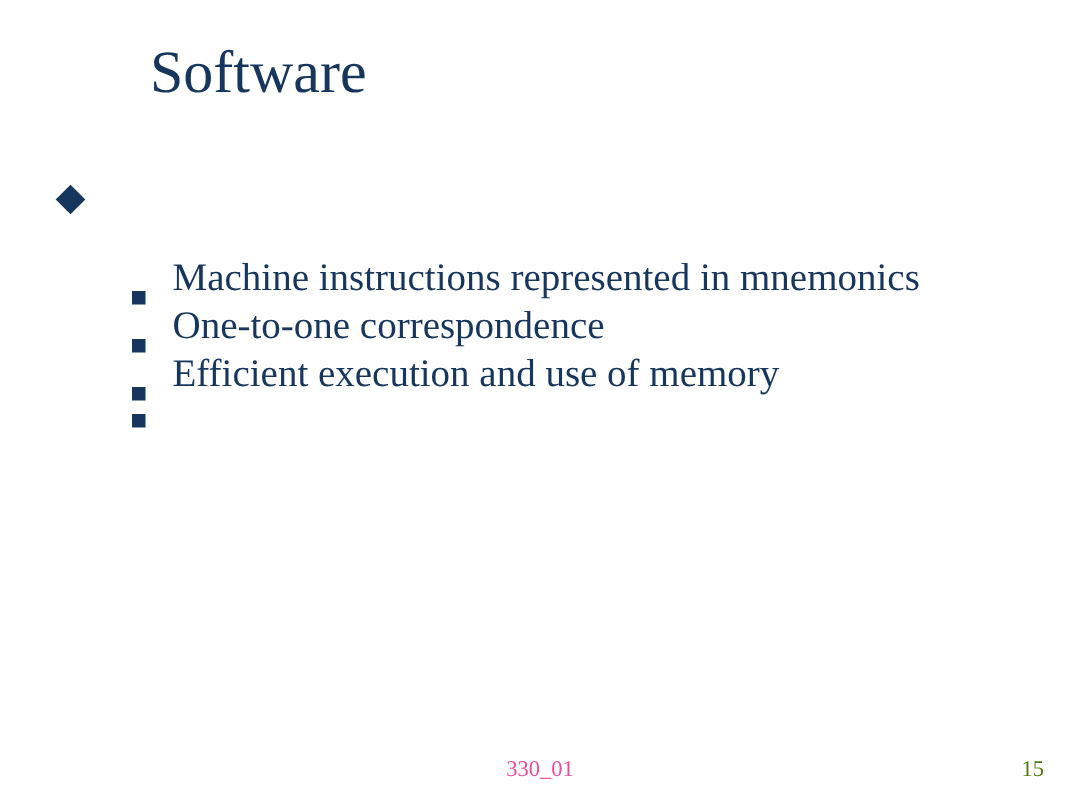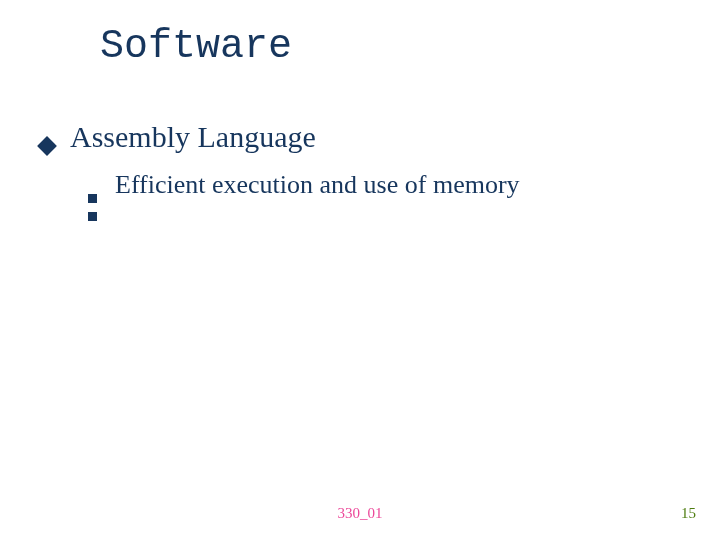--- a/index.html
+++ b/index.html
@@ -15,21 +15,20 @@
       position: relative;
       overflow: hidden;
     }
     .slide-title {
       position: absolute;
       top: 24px;
       left: 100px;
       font-size: 40px;
       color: #17365d;
       font-weight: normal;
-      font-family: Liberation Mono, monospace;
     }
     .topic-row {
       position: absolute;
       top: 120px;
       left: 40px;
       display: flex;
       align-items: baseline;
     }
     .diamond-bullet {
       width: 14px;
@@ -84,24 +83,31 @@
       color: #4d7c0f;
     }
   </style>
 </head>
 <body>
 
 <h1 class="slide-title">Software</h1>
 
 <div class="topic-row">
   <span class="diamond-bullet"></span>
-  <span class="topic-text">Assembly Language</span>
 </div>
 
 <div class="sub-list">
+  <div class="sub-item">
+    <span class="square-bullet"></span>
+    <span class="sub-text">Machine instructions represented in mnemonics</span>
+  </div>
+  <div class="sub-item">
+    <span class="square-bullet"></span>
+    <span class="sub-text">One-to-one correspondence</span>
+  </div>
   <div class="sub-item">
     <span class="square-bullet"></span>
     <span class="sub-text">Efficient execution and use of memory</span>
   </div>
   <div class="sub-item">
     <span class="square-bullet"></span>
   </div>
 </div>
 
 <div class="footer-center">330_01</div>

